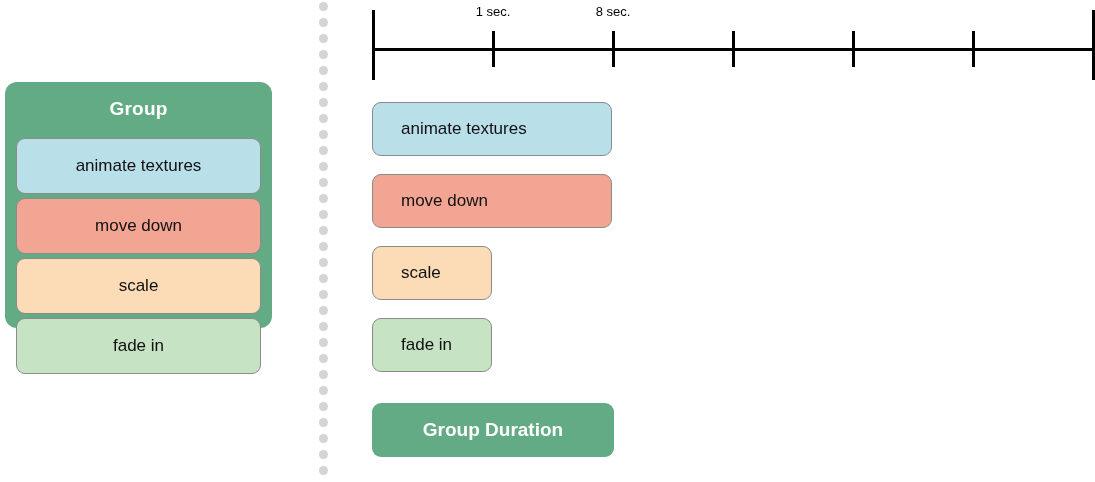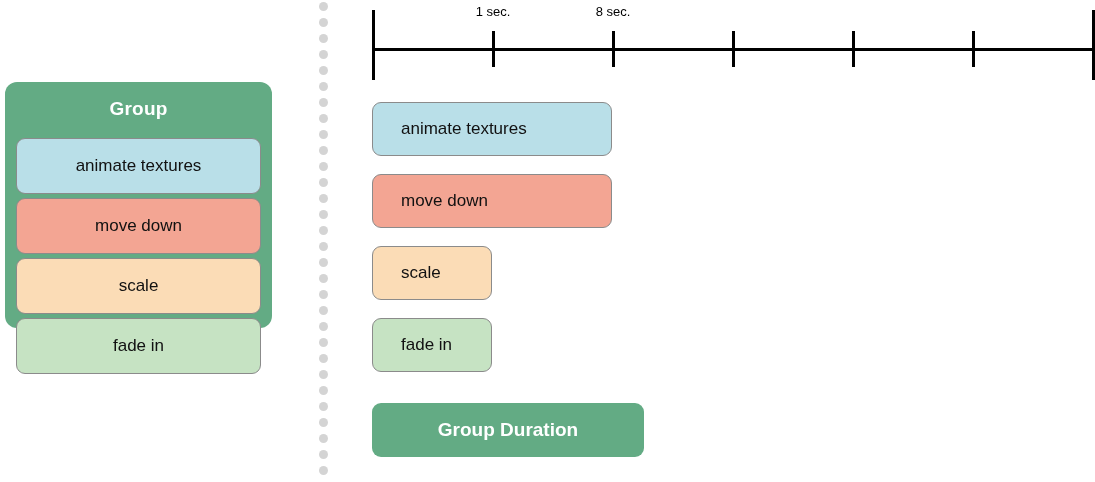--- a/index.html
+++ b/index.html
@@ -203,17 +203,17 @@
       </div>
       <div class="timeline-bar" style="left: 372px; width: 240px; top: 174px; background: rgb(243, 165, 147);">
         <span>move down</span>
       </div>
       <div class="timeline-bar" style="left: 372px; width: 120px; top: 246px; background: rgb(251, 220, 182);">
         <span>scale</span>
       </div>
       <div class="timeline-bar" style="left: 372px; width: 120px; top: 318px; background: rgb(198, 227, 195);">
         <span>fade in</span>
       </div>
-      <div class="timeline-bar summary" style="left: 372px; width: 272px; top: 403px; background: rgb(99, 171, 132);">
+      <div class="timeline-bar summary" style="left: 372px; width: 242px; top: 403px; background: rgb(99, 171, 132);">
         <span>Group Duration</span>
       </div>
     </div>
 </div>
 
 </body></html>

